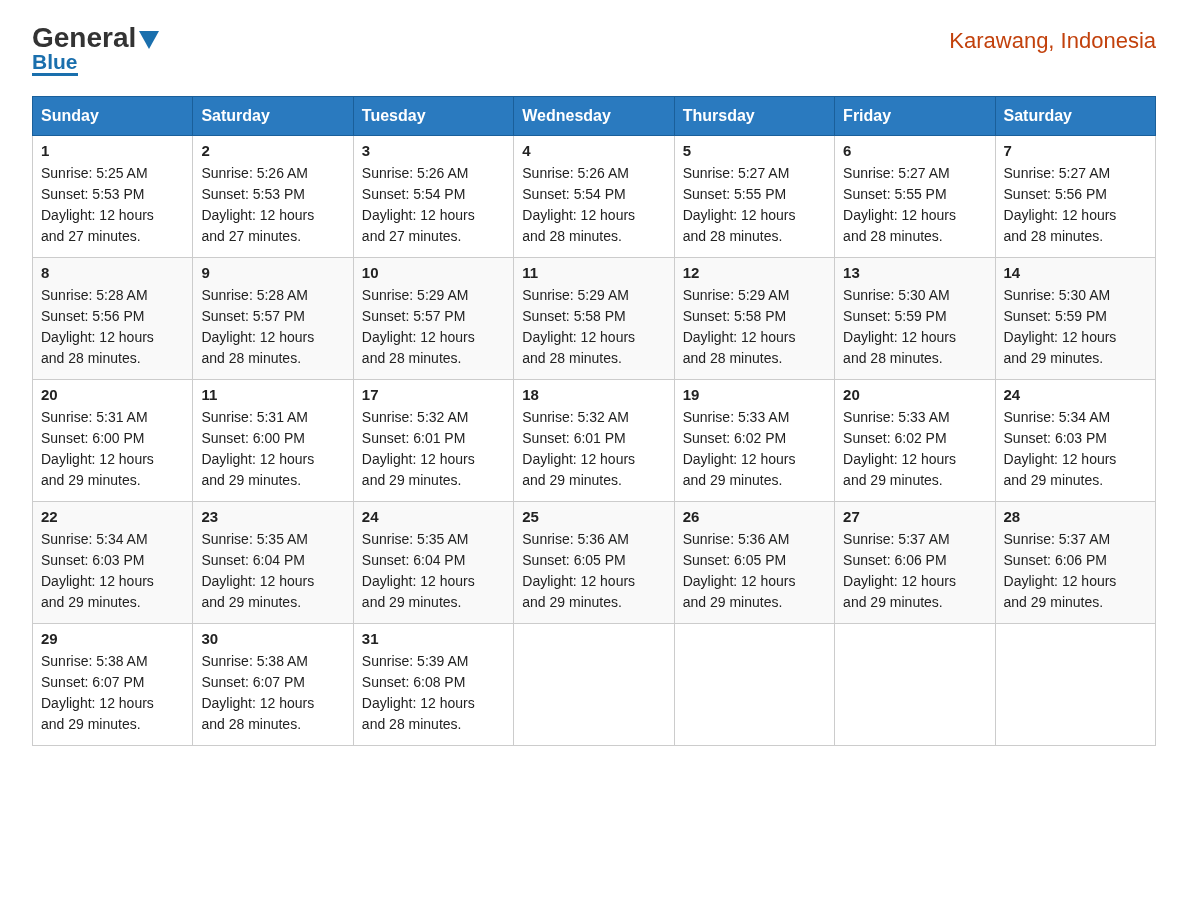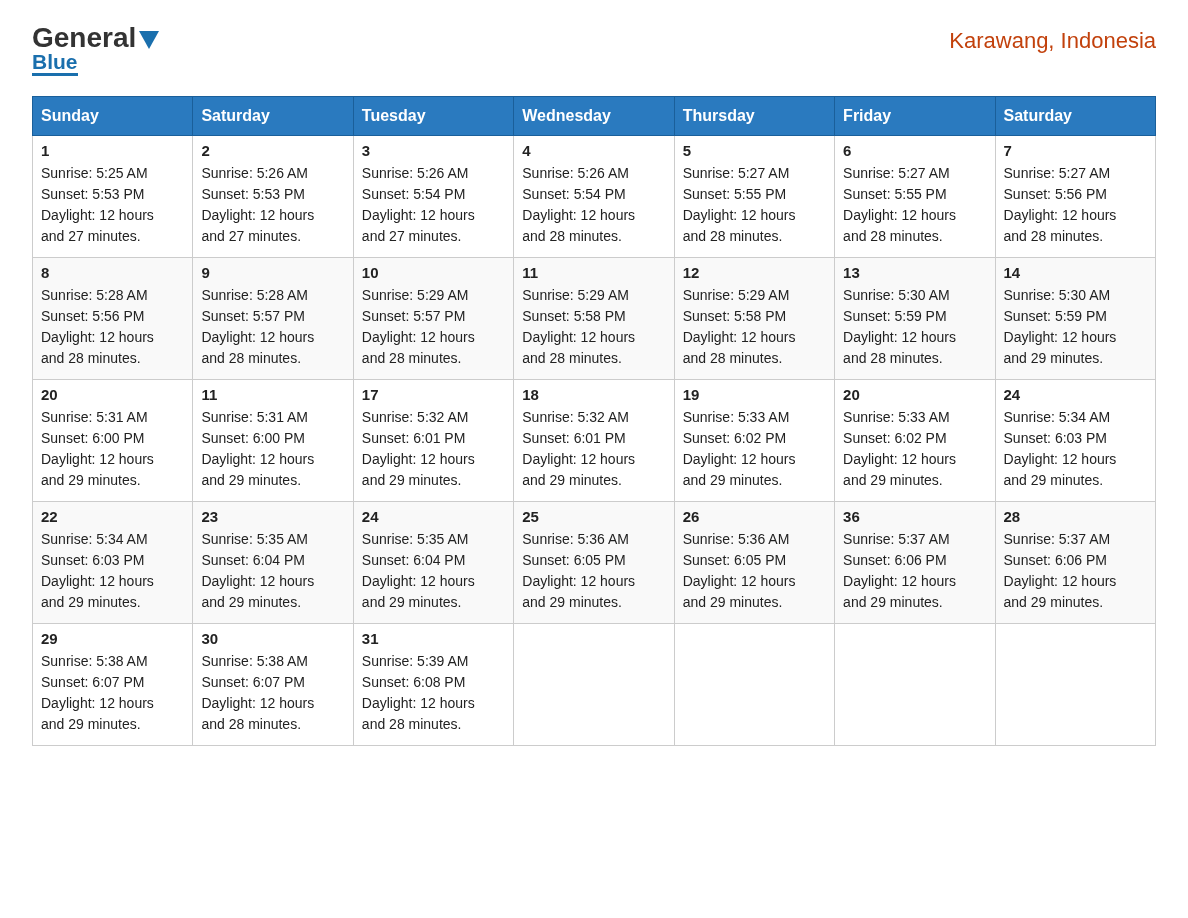--- a/index.html
+++ b/index.html
@@ -213,21 +213,21 @@
         </td>
         <td>
           <span class="day-number">25</span>
           <div class="day-info">Sunrise: 5:36 AM<br>Sunset: 6:05 PM<br>Daylight: 12 hours<br>and 29 minutes.</div>
         </td>
         <td>
           <span class="day-number">26</span>
           <div class="day-info">Sunrise: 5:36 AM<br>Sunset: 6:05 PM<br>Daylight: 12 hours<br>and 29 minutes.</div>
         </td>
         <td>
-          <span class="day-number">36</span>
+          <span class="day-number">27</span>
           <div class="day-info">Sunrise: 5:37 AM<br>Sunset: 6:06 PM<br>Daylight: 12 hours<br>and 29 minutes.</div>
         </td>
         <td>
           <span class="day-number">28</span>
           <div class="day-info">Sunrise: 5:37 AM<br>Sunset: 6:06 PM<br>Daylight: 12 hours<br>and 29 minutes.</div>
         </td>
       </tr>
       <tr>
         <td>
           <span class="day-number">29</span>

